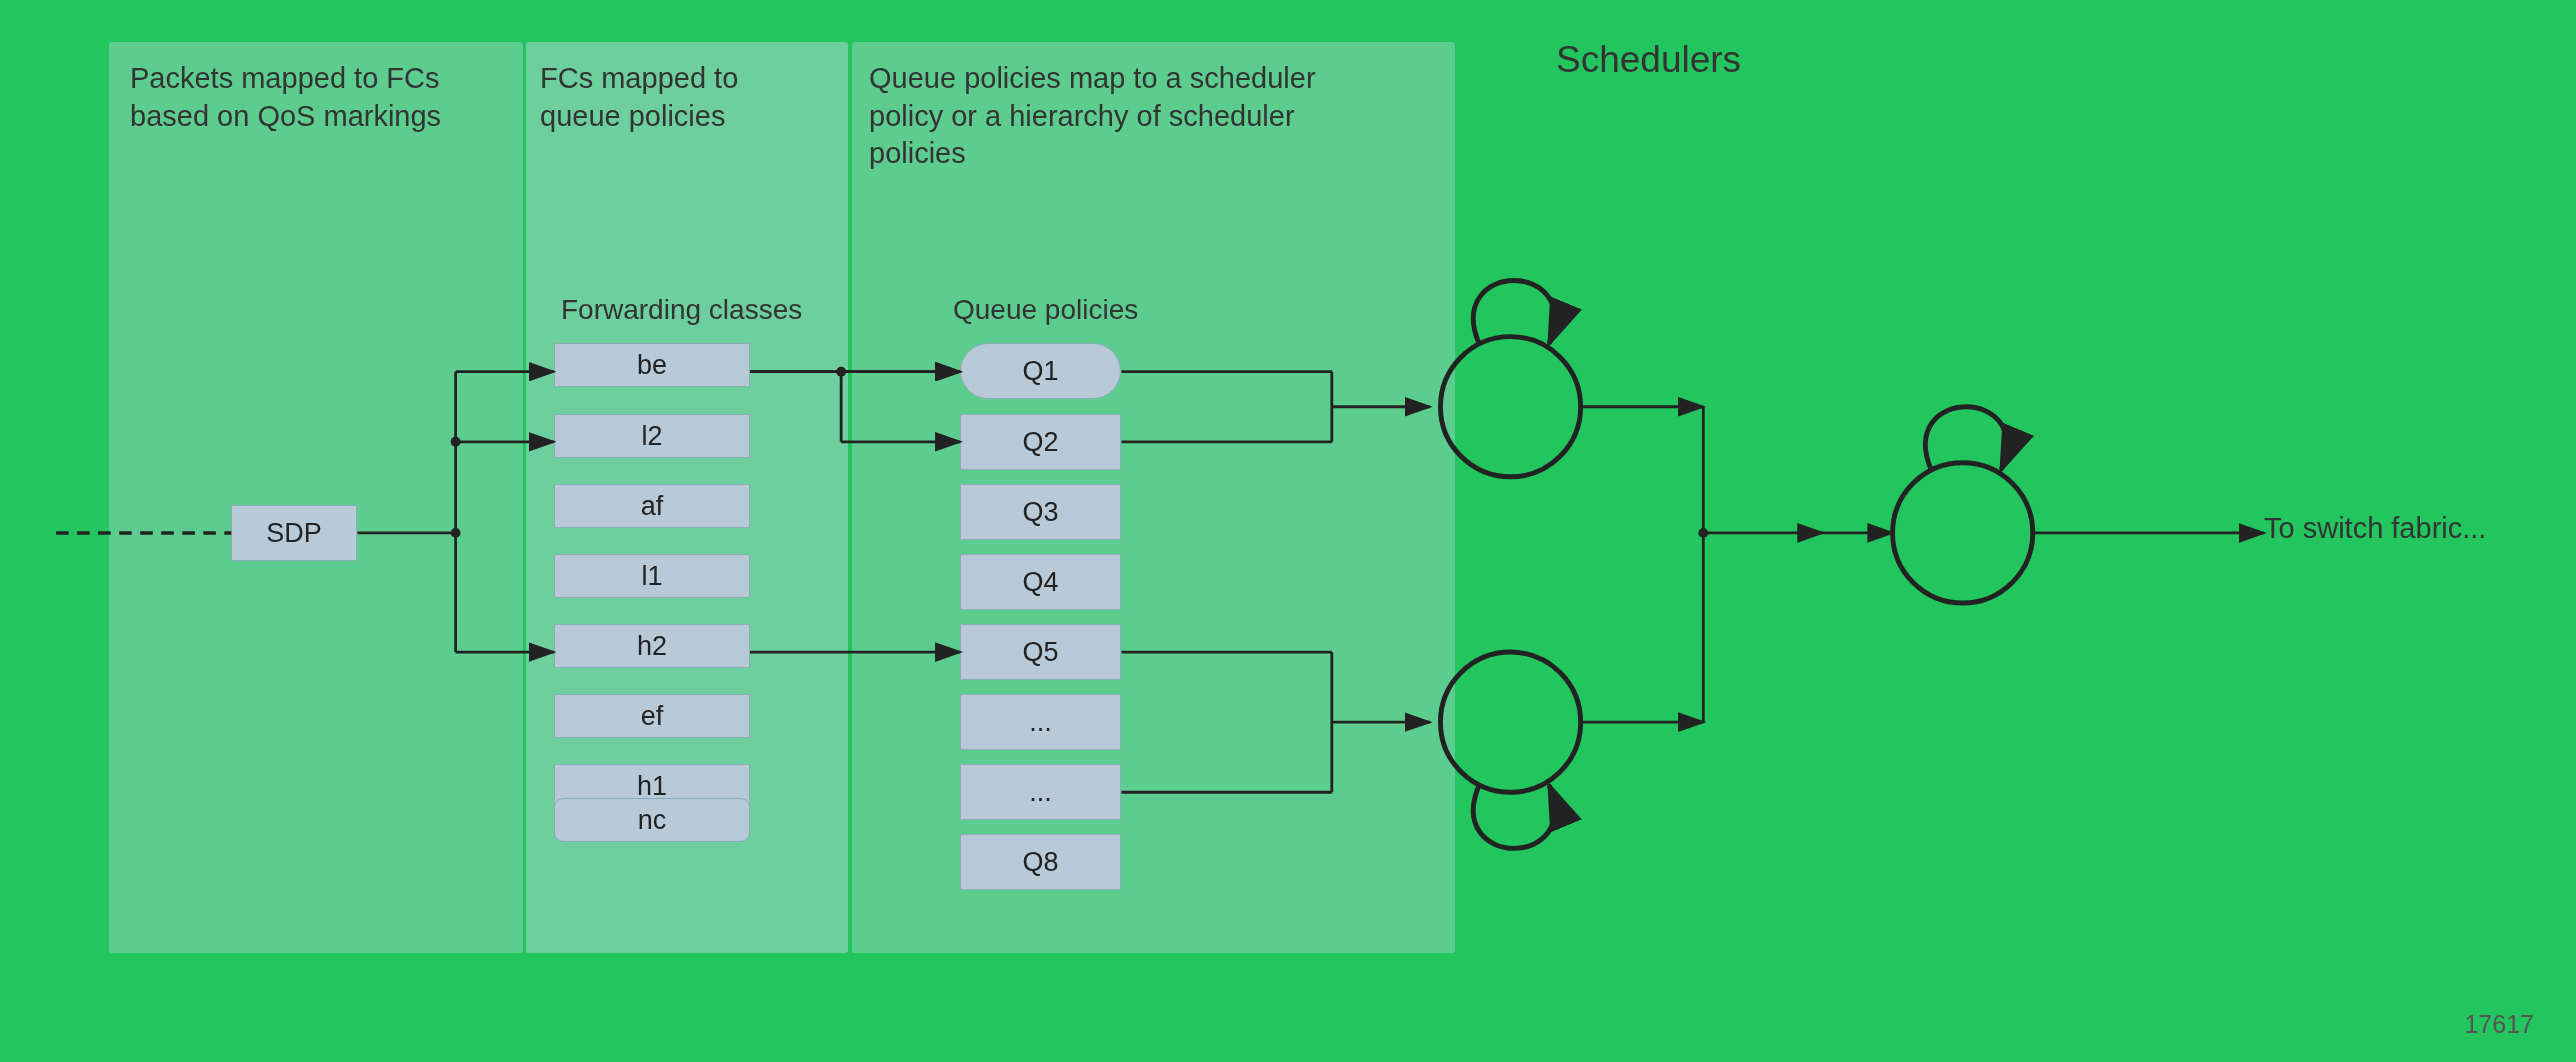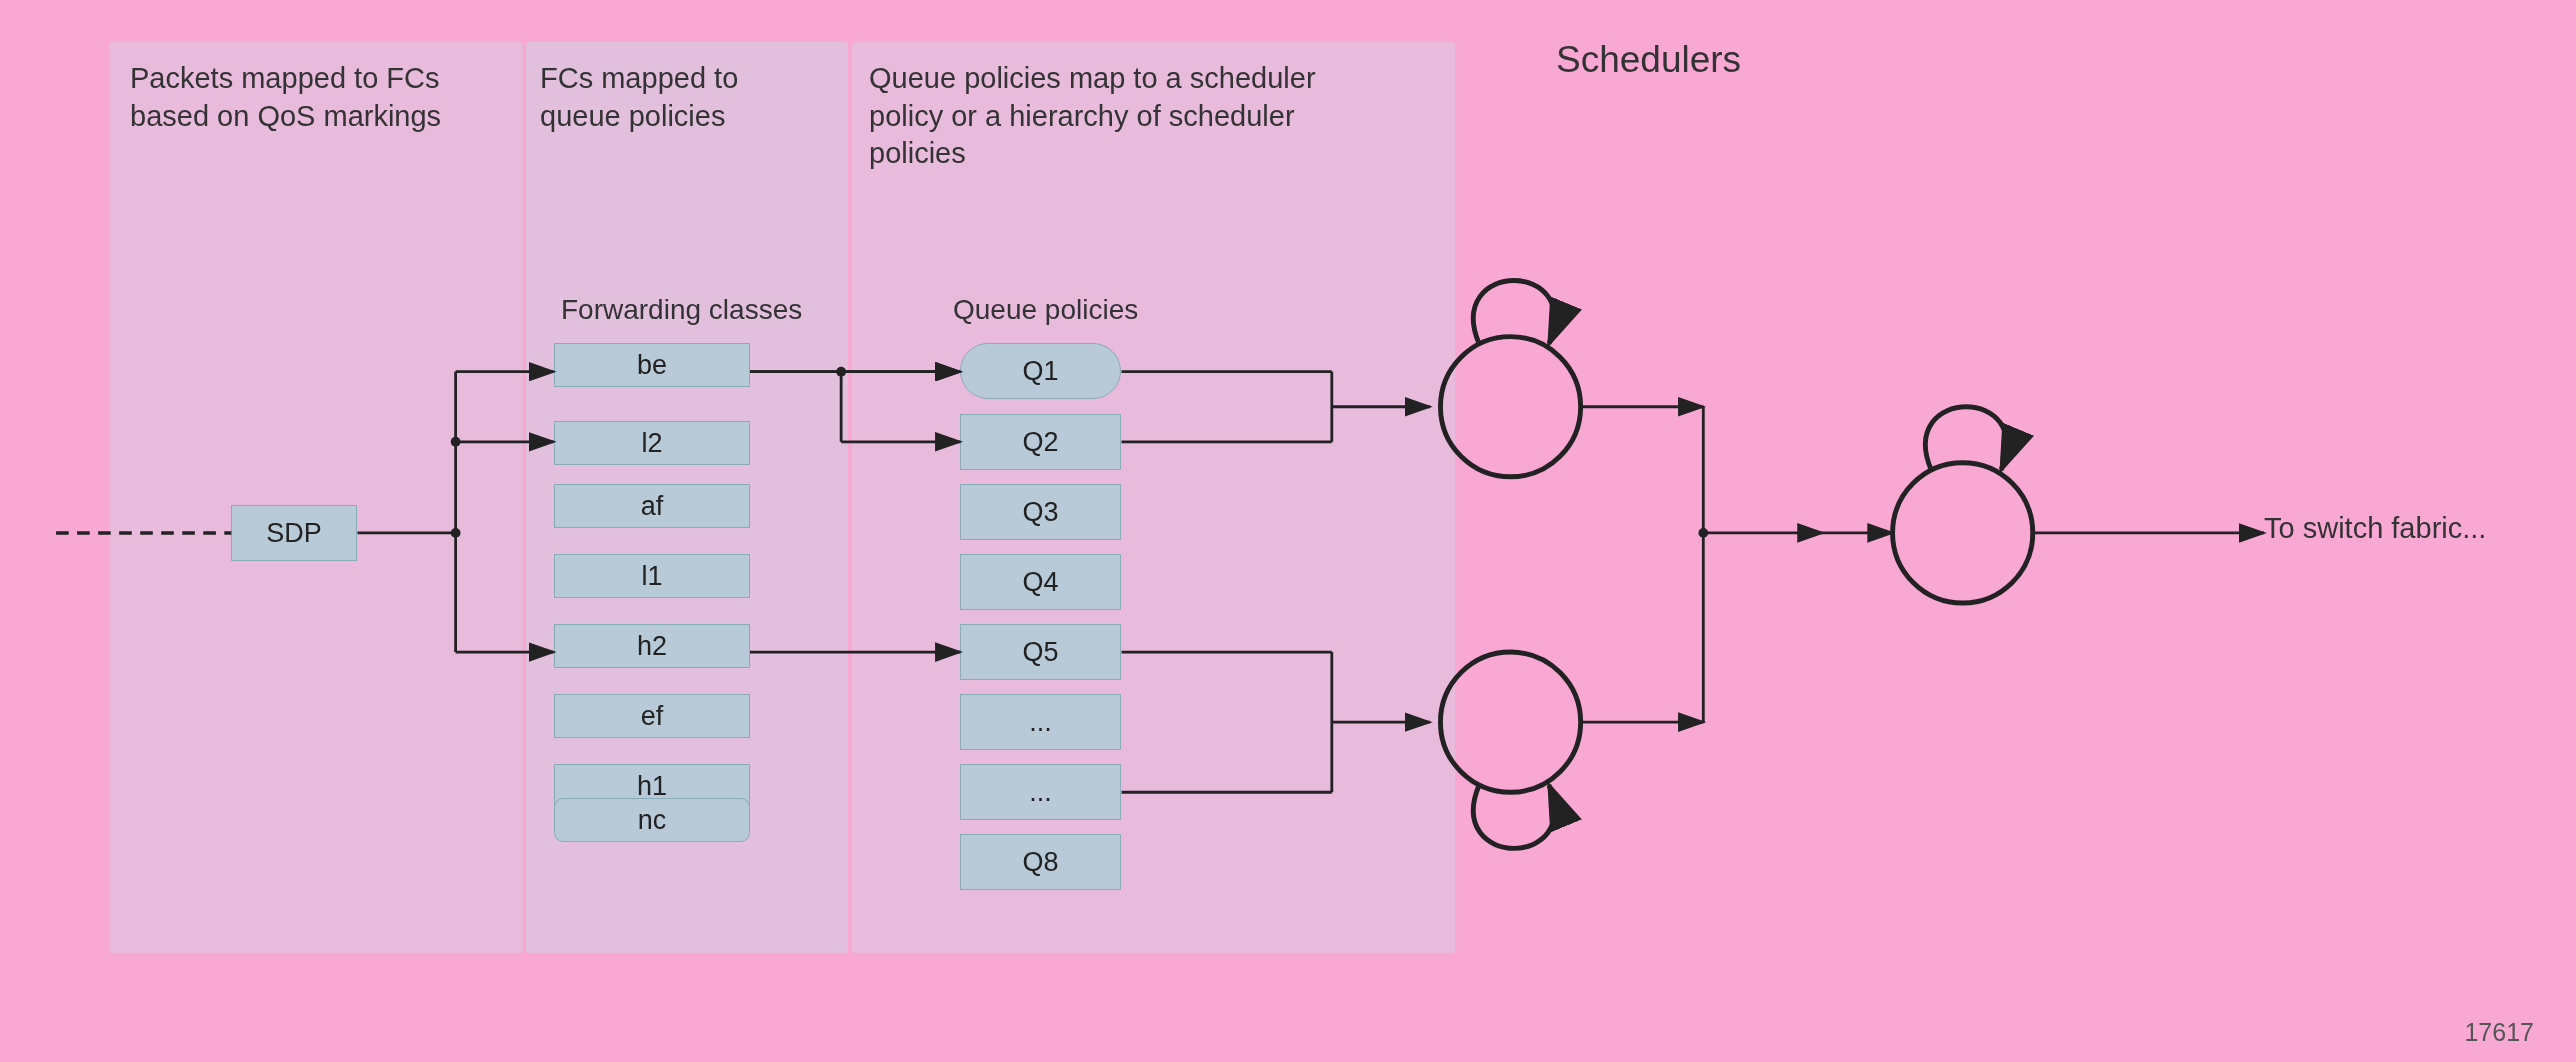--- a/index.html
+++ b/index.html
@@ -9,21 +9,21 @@
       width: 2576px;
       height: 1063px;
       overflow: hidden;
       position: relative;
     }
 
     .diagram-container {
       position: relative;
       width: 2576px;
       height: 1063px;
-      background: #f9a8d4;
+      background: #22c55e;
     }
 
     
     .panel-packets {
       position: absolute;
       left: 109px;
       top: 42px;
       width: 414px;
       height: 911px;
       background: rgba(200, 220, 235, 0.35);
@@ -159,21 +159,21 @@
       left: 2264px;
       top: 512px;
       font-size: 29px;
       color: #333;
     }
 
     
     .fig-number {
       position: absolute;
       right: 42px;
-      bottom: 16px;
+      bottom: 24px;
       font-size: 25px;
       color: #555;
     }
 
     
     .svg-overlay {
       position: absolute;
       top: 0;
       left: 0;
       width: 2576px;
@@ -195,21 +195,21 @@
   <div class="label-queue-policies">Queue policies map to a scheduler policy or a hierarchy of scheduler policies</div>
   <div class="label-schedulers">Schedulers</div>
 
   <div class="col-header-fc">Forwarding classes</div>
   <div class="col-header-qp">Queue policies</div>
 
   <div class="sdp-box">SDP</div>
 
   <div id="fc-boxes-container">
       <div class="fc-box" style="top: 343px;">be</div>
-      <div class="fc-box" style="top: 414px; margin-top: 7px;">l2</div>
+      <div class="fc-box" style="top: 414px;">l2</div>
       <div class="fc-box" style="top: 484px;">af</div>
       <div class="fc-box" style="top: 554px;">l1</div>
       <div class="fc-box" style="top: 624px;">h2</div>
       <div class="fc-box" style="top: 694px;">ef</div>
       <div class="fc-box" style="top: 764px;">h1</div>
       <div class="fc-box" style="top: 798px; border-radius: 9px;">nc</div>
     </div>
 
   <div id="qp-boxes-container">
       <div class="qp-box" style="top: 343px; border-radius: 28px;">Q1</div>

